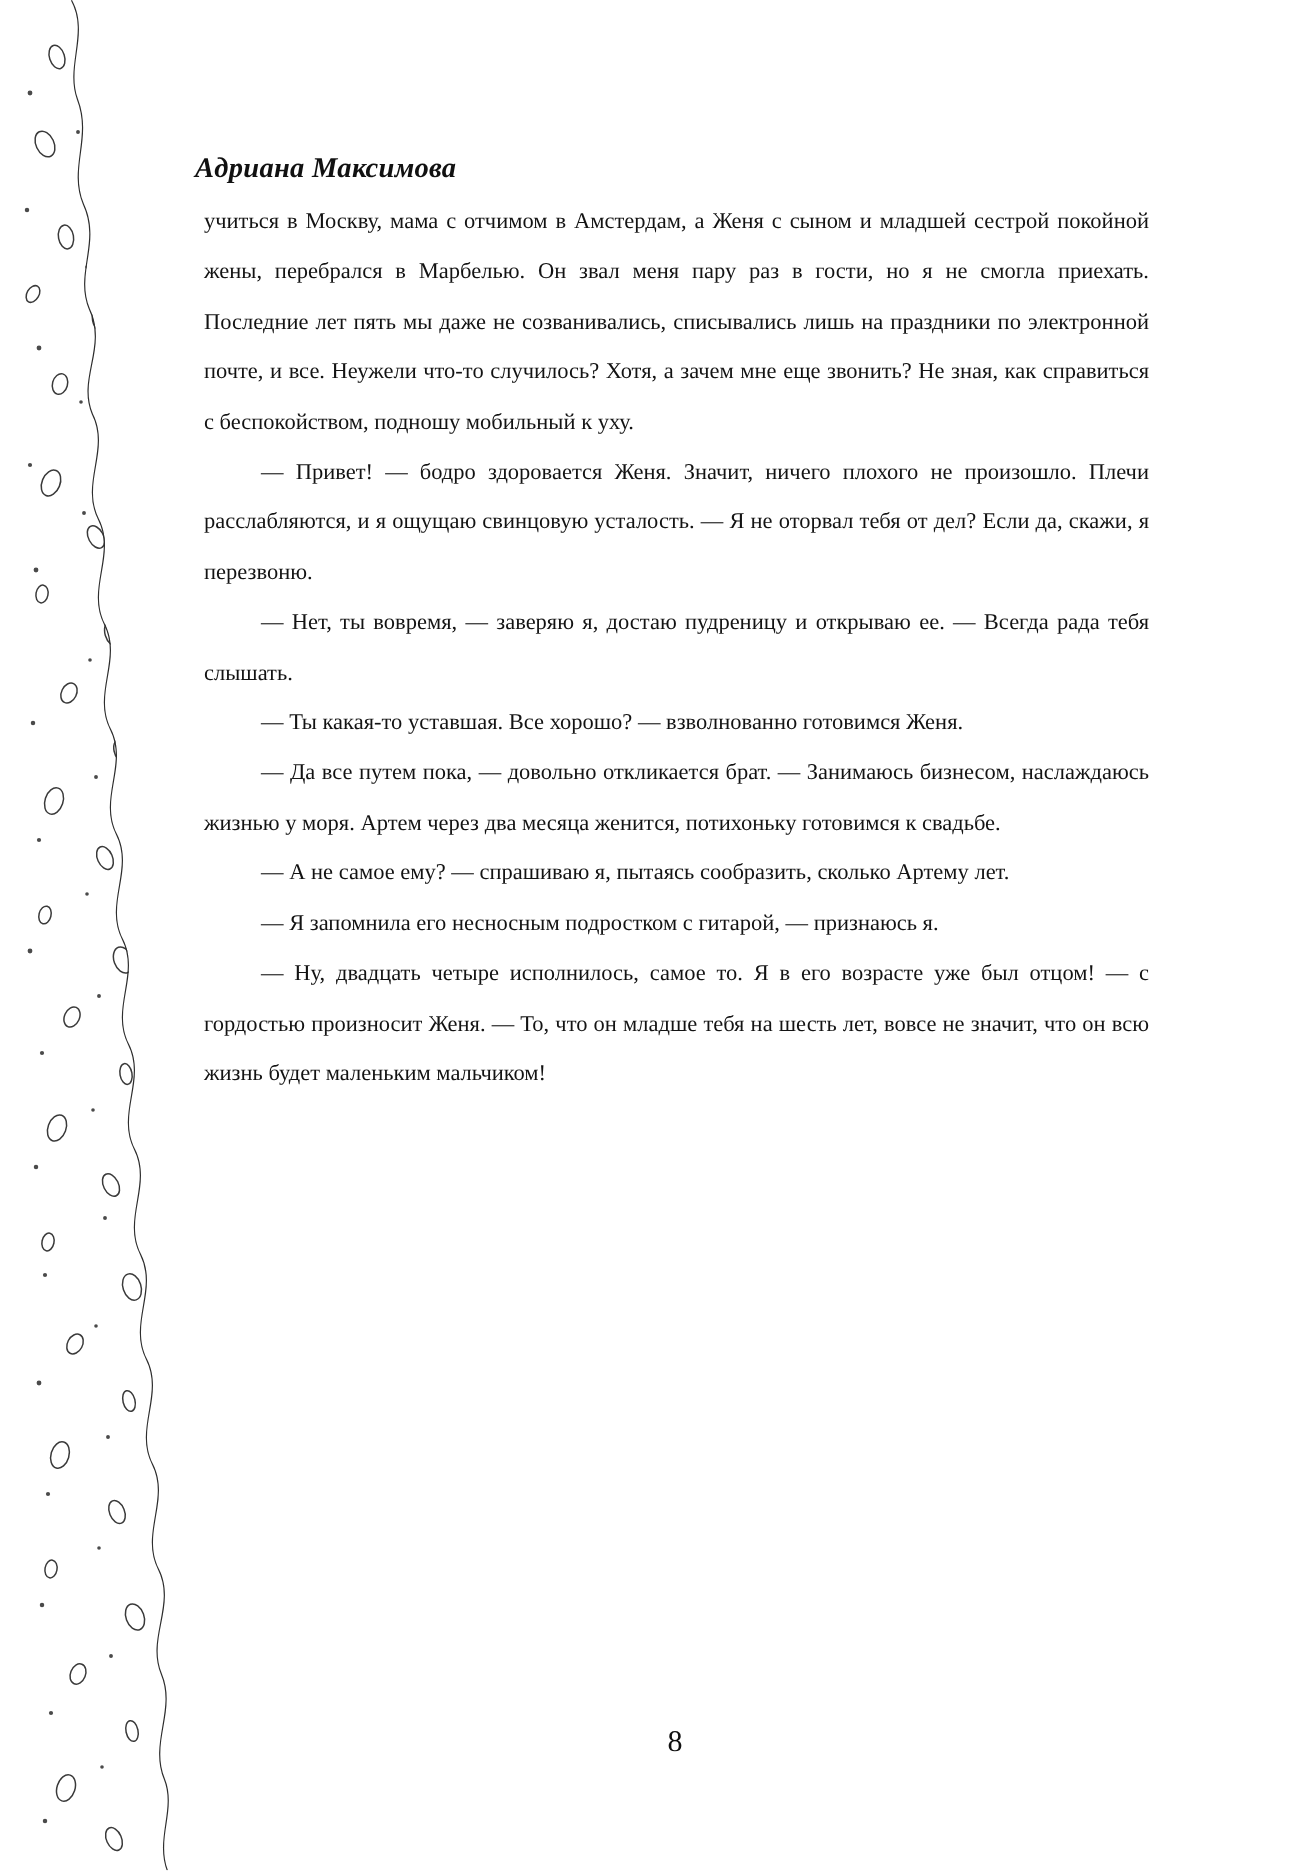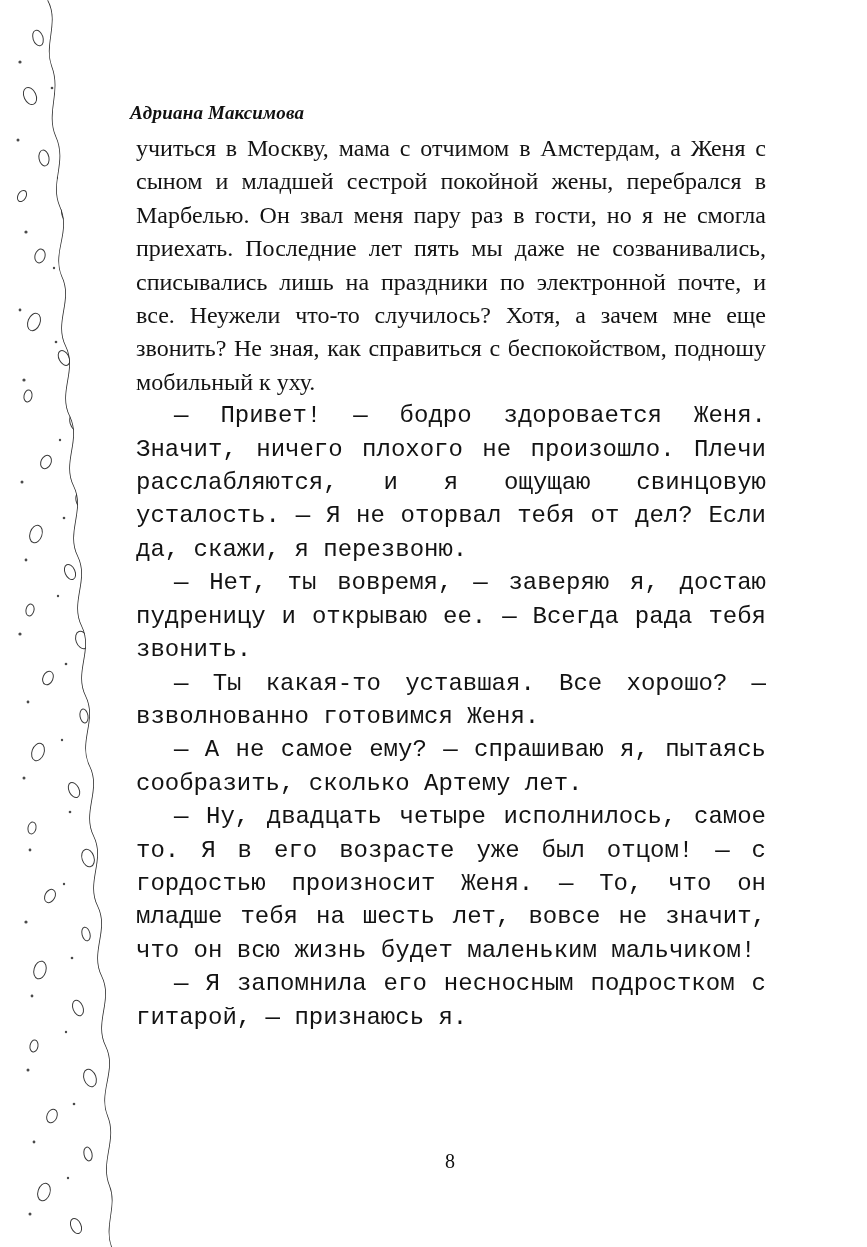--- a/index.html
+++ b/index.html
@@ -45,30 +45,29 @@
 
   
   .text-column {
     position: absolute;
     top: 132px;
     left: 136px;
     width: 630px;
   }
   .para {
     margin: 0;
-    font-size: 24px;
+    font-size: 15px;
     line-height: 33.4px;
     text-align: justify;
     text-justify: inter-word;
     hyphens: manual;
     color: #131313;
   }
   .para.indent {
     text-indent: 38px;
-    font-family: Liberation Mono, monospace;
   }
 
   
   .folio {
     position: absolute;
     top: 1150px;
     left: 130px;
     width: 640px;
     text-align: center;
     font-size: 20px;
@@ -187,22 +186,23 @@
                C 106,860 86,882 98,906 C 110,930 90,952 102,976 C 114,1000 94,1022 106,1046
                C 118,1070 98,1092 108,1116 C 118,1140 100,1162 110,1186 C 118,1206 104,1226 112,1247" fill="none" stroke="#2e2e2e" stroke-width="1.6"></path>
     </g>
   </svg>
 
   <div class="running-head">Адриана Максимова</div>
 
   <div class="text-column">
     <p class="para">учиться в Москву, мама с отчимом в Амстердам, а Женя с сыном и младшей сестрой покойной жены, перебрался в Марбелью. Он звал меня пару раз в гости, но я не смогла приехать. Последние лет пять мы даже не созванивались, списывались лишь на праздники по электронной почте, и все. Неужели что-то случилось? Хотя, а зачем мне еще звонить? Не зная, как справиться с беспокойством, подношу мобильный к уху.</p>
     <p class="para indent">— Привет! — бодро здоровается Женя. Значит, ничего плохого не произошло. Плечи расслабляются, и я ощущаю свинцовую усталость. — Я не оторвал тебя от дел? Если да, скажи, я перезвоню.</p>
-    <p class="para indent">— Нет, ты вовремя, — заверяю я, достаю пудреницу и открываю ее. — Всегда рада тебя звонить.</p>
+    <p class="para indent">— Нет, ты вовремя, — заверяю я, достаю пудреницу и открываю ее. — Всегда рада тебя слышать.</p>
     <p class="para indent">— Ты какая-то уставшая. Все хорошо? — взволнованно готовимся Женя.</p>
+    <p class="para indent">— Да все путем пока, — довольно откликается брат. — Занимаюсь бизнесом, наслаждаюсь жизнью у моря. Артем через два месяца женится, потихоньку готовимся к свадьбе.</p>
     <p class="para indent">— А не самое ему? — спрашиваю я, пытаясь сообразить, сколько Артему лет.</p>
+    <p class="para indent">— Я запомнила его несносным подростком с гитарой, — признаюсь я.</p>
     <p class="para indent">— Ну, двадцать четыре исполнилось, самое то. Я в его возрасте уже был отцом! — с гордостью произносит Женя. — То, что он младше тебя на шесть лет, вовсе не значит, что он всю жизнь будет маленьким мальчиком!</p>
-    <p class="para indent">— Я запомнила его несносным подростком с гитарой, — признаюсь я.</p>
   </div>
 
   <div class="folio">8</div>
 
 </div>
 
 </body></html>

